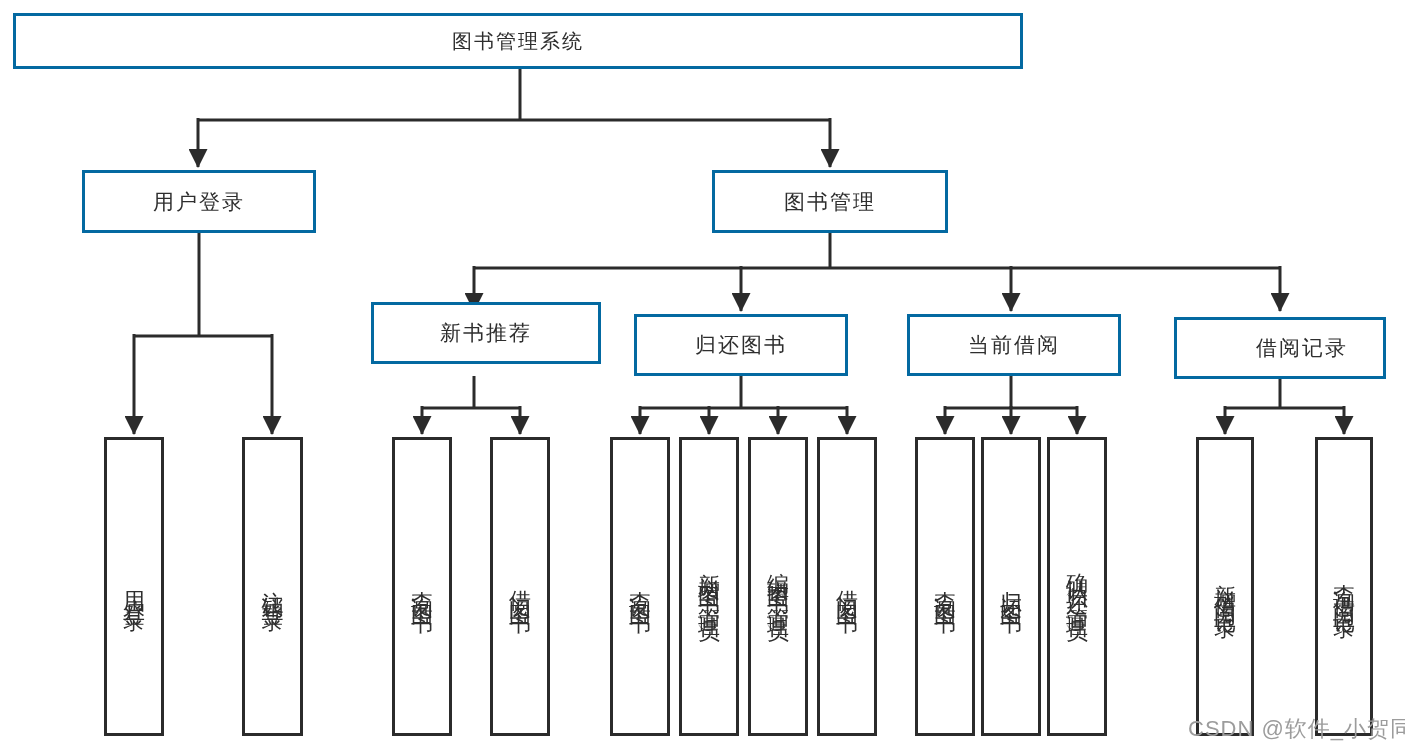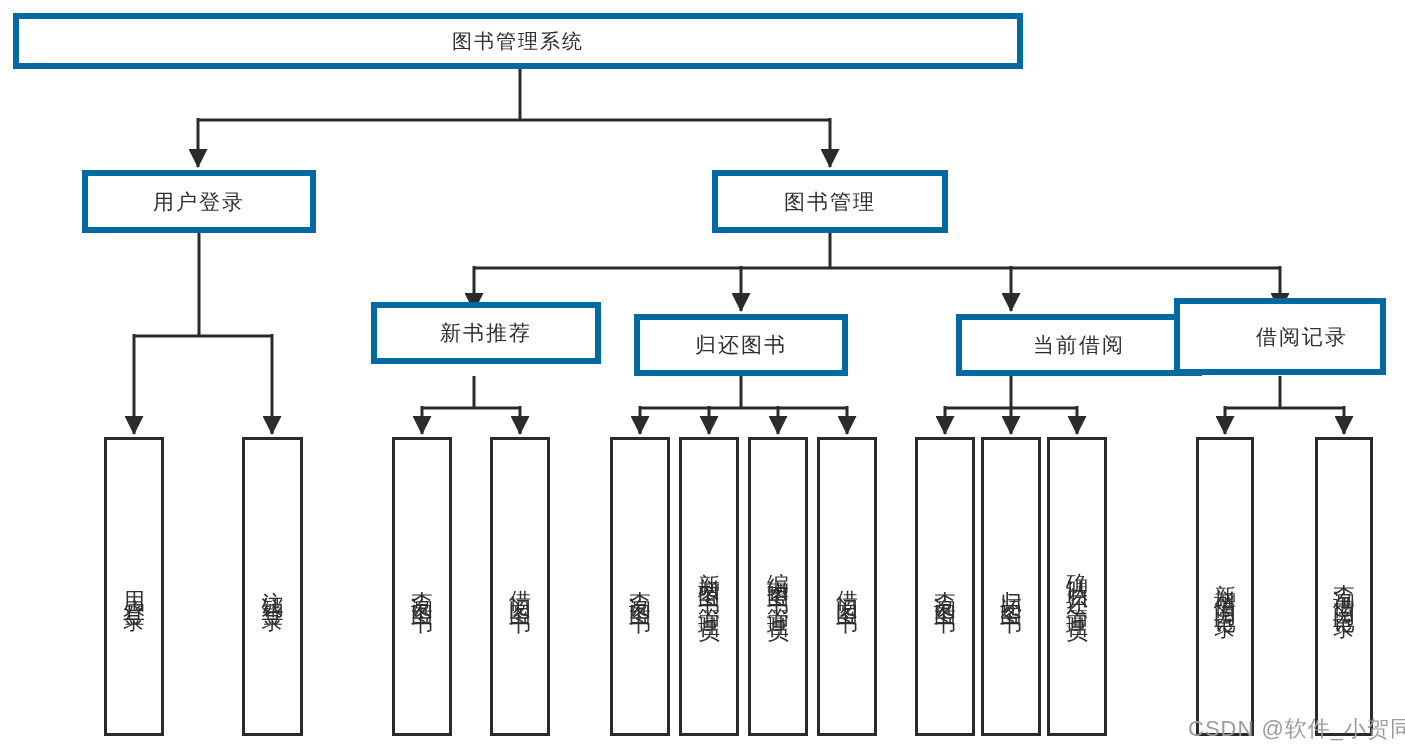--- a/index.html
+++ b/index.html
@@ -19,21 +19,21 @@
     position: absolute;
     left: 0;
     top: 0;
     width: 1405px;
     height: 747px;
     pointer-events: none;
   }
   .node {
     position: absolute;
     box-sizing: border-box;
-    border: 6px solid #0369a1;
+    border: 3px solid #0369a1;
     background: #ffffff;
     display: flex;
     align-items: center;
     justify-content: center;
     color: #2e2e2e;
     font-size: 21px;
     letter-spacing: 2px;
     white-space: nowrap;
     z-index: 2;
   }
@@ -128,22 +128,22 @@
     </g>
   </svg>
 
   <div class="node root">图书管理系统</div>
 
   <div class="node" style="left:82px; top:170px; width:234px; height:63px;">用户登录</div>
   <div class="node" style="left:712px; top:170px; width:236px; height:63px;font-family:Liberation Serif, serif;">图书管理</div>
 
   <div class="node" style="left:363px; top:302px; width:230px; height:62px;margin-left:8px;">新书推荐</div>
   <div class="node" style="left:634px; top:314px; width:214px; height:62px;">归还图书</div>
-  <div class="node" style="left:956px; top:314px; width:246px; height:62px;text-align:center;">当前借阅</div>
-  <div class="node" style="left:1174px; top:298px; width:212px; height:77px;padding-left:44px;">借阅记录</div>
+  <div class="node" style="left:907px; top:314px; width:214px; height:62px;text-align:center;">当前借阅</div>
+  <div class="node" style="left:1174px; top:317px; width:212px; height:62px;padding-left:44px;">借阅记录</div>
 
   <div class="leaf" style="left:104px;">
     <span>用户登录</span>
   </div>
   <div class="leaf" style="left:242px; width:61px;">
     <span>注销登录</span>
   </div>
 
   <div class="leaf" style="left:392px;">
     <span>查询图书</span>

